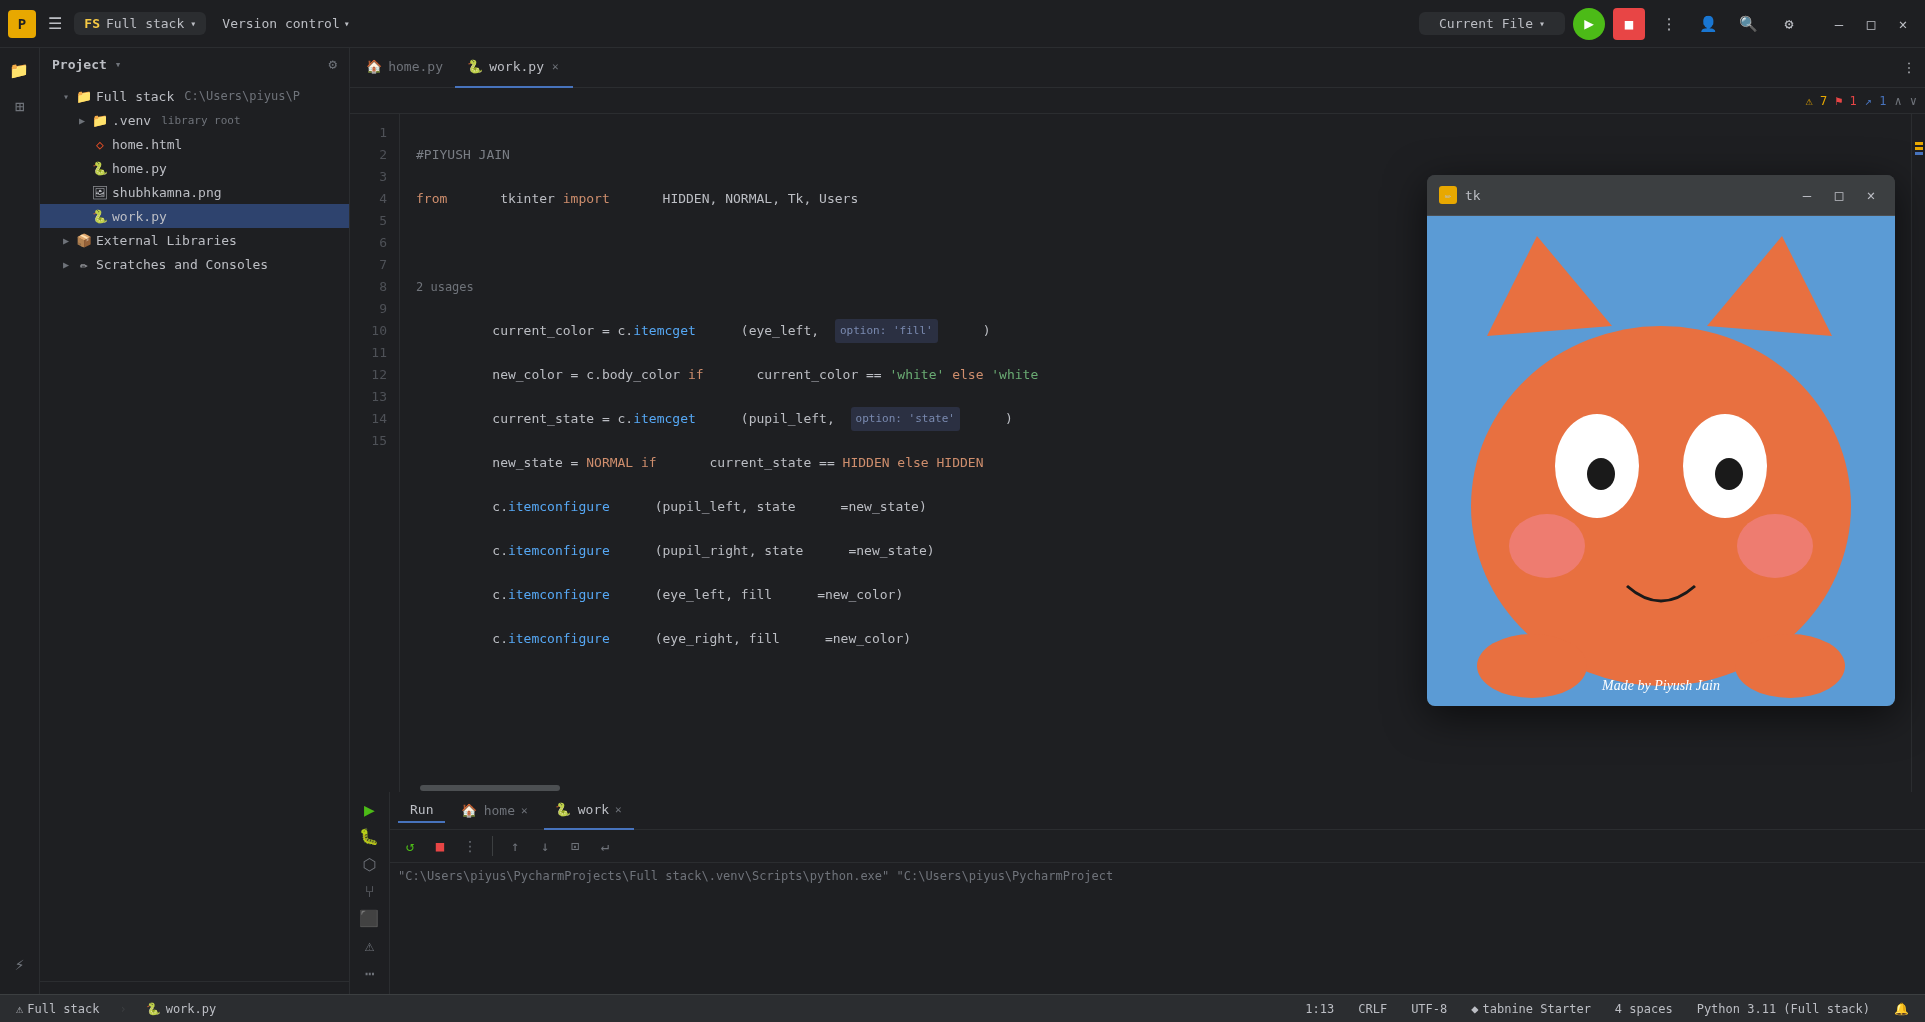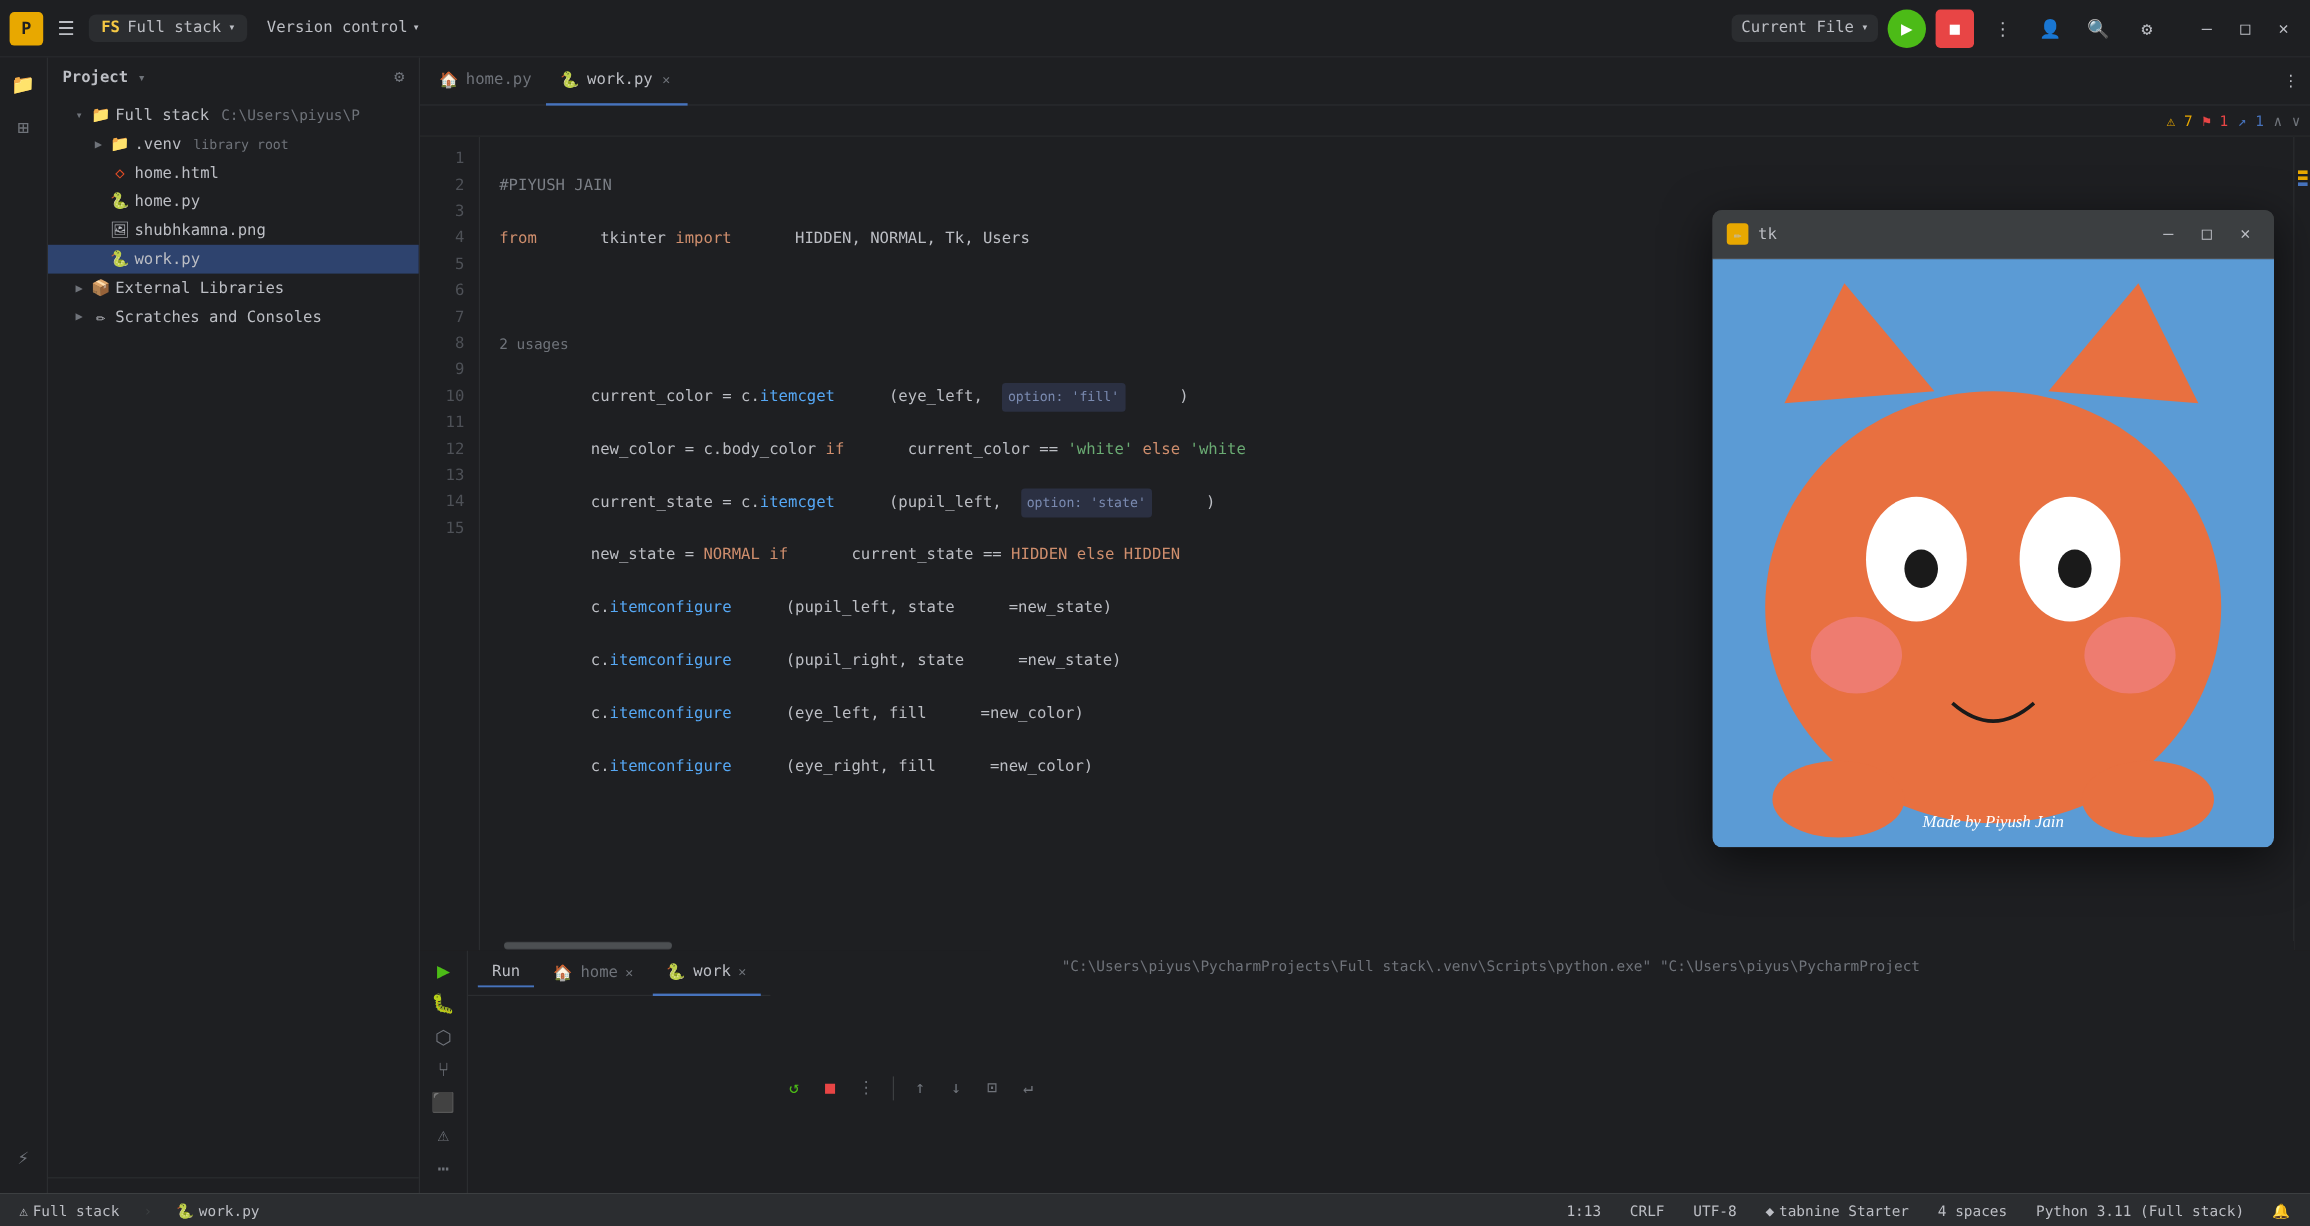--- a/index.html
+++ b/index.html
@@ -7,21 +7,21 @@
 
     
     .title-bar { display: flex; align-items: center; background: #1e1f22; height: 48px; padding: 0 8px; border-bottom: 1px solid #2b2d30; }
     .title-bar-left { display: flex; align-items: center; gap: 8px; }
     .app-logo { width: 28px; height: 28px; background: #e8a800; border-radius: 4px; display: flex; align-items: center; justify-content: center; color: #1e1f22; font-weight: bold; font-size: 14px; }
     .hamburger-btn { color: #bcbec4; cursor: pointer; font-size: 16px; padding: 4px; }
     .project-switcher { display: flex; align-items: center; gap: 6px; background: #2b2d30; padding: 4px 10px; border-radius: 6px; cursor: pointer; }
     .vcs-btn { display: flex; align-items: center; gap: 4px; color: #bcbec4; cursor: pointer; padding: 4px 8px; border-radius: 4px; }
     .title-bar-center { flex: 1; }
     .title-bar-right { display: flex; align-items: center; gap: 8px; }
-    .current-file-btn { display: flex; align-items: center; gap: 6px; color: #bcbec4; cursor: pointer; padding: 4px 8px; border-radius: 6px; background: #2b2d30; }
+    .current-file-btn { display: flex; align-items: center; gap: 6px; color: #bcbec4; cursor: pointer; padding: 4px 20px; border-radius: 6px; background: #2b2d30; }
     .action-icon { width: 32px; height: 32px; display: flex; align-items: center; justify-content: center; cursor: pointer; border-radius: 6px; color: #bcbec4; font-size: 15px; }
     .run-green { background: #4cbb17; color: white; border-radius: 50%; width: 32px; height: 32px; display: flex; align-items: center; justify-content: center; font-size: 16px; cursor: pointer; }
     .stop-red { background: #e84545; color: white; border-radius: 4px; width: 32px; height: 32px; display: flex; align-items: center; justify-content: center; font-size: 14px; cursor: pointer; }
     .window-controls { display: flex; align-items: center; gap: 4px; margin-left: 12px; }
     .win-btn { width: 28px; height: 28px; display: flex; align-items: center; justify-content: center; cursor: pointer; border-radius: 4px; color: #bcbec4; font-size: 14px; }
 
     
     .main-layout { display: flex; height: calc(1022px - 48px); }
 
     
@@ -113,21 +113,21 @@
     .horiz-scroll-thumb { width: 140px; height: 6px; background: #4c4f52; border-radius: 3px; margin-left: 20px; }
 
     .right-gutter-panel { width: 14px; background: #1e1f22; border-left: 1px solid #2b2d30; display: flex; flex-direction: column; align-items: center; padding: 28px 0 0 0; }
     .gutter-warn { width: 8px; height: 3px; background: #e8a800; margin-bottom: 2px; }
     .gutter-info { width: 8px; height: 3px; background: #4773bd; margin-bottom: 2px; }
 
     .editor-inner { display: flex; flex-direction: column; flex: 1; }
     .editor-top-status { display: flex; justify-content: flex-end; align-items: center; padding: 2px 8px; font-size: 12px; gap: 8px; color: #6f737a; border-bottom: 1px solid #2b2d30; height: 26px; }
 
     .bottom-layout { display: flex; height: 230px; }
-    .bottom-content { flex: 1; display: flex; flex-direction: row; }
+    .bottom-content { flex: 1; display: flex; flex-direction: column; }
   </style>
 </head>
 <body>
 
 <div class="title-bar">
   <div class="title-bar-left">
     <div class="app-logo">P</div>
     <div class="hamburger-btn">☰</div>
     <div class="project-switcher">
       <span style="color:#f6c944;font-weight:bold;font-size:13px">FS</span>

